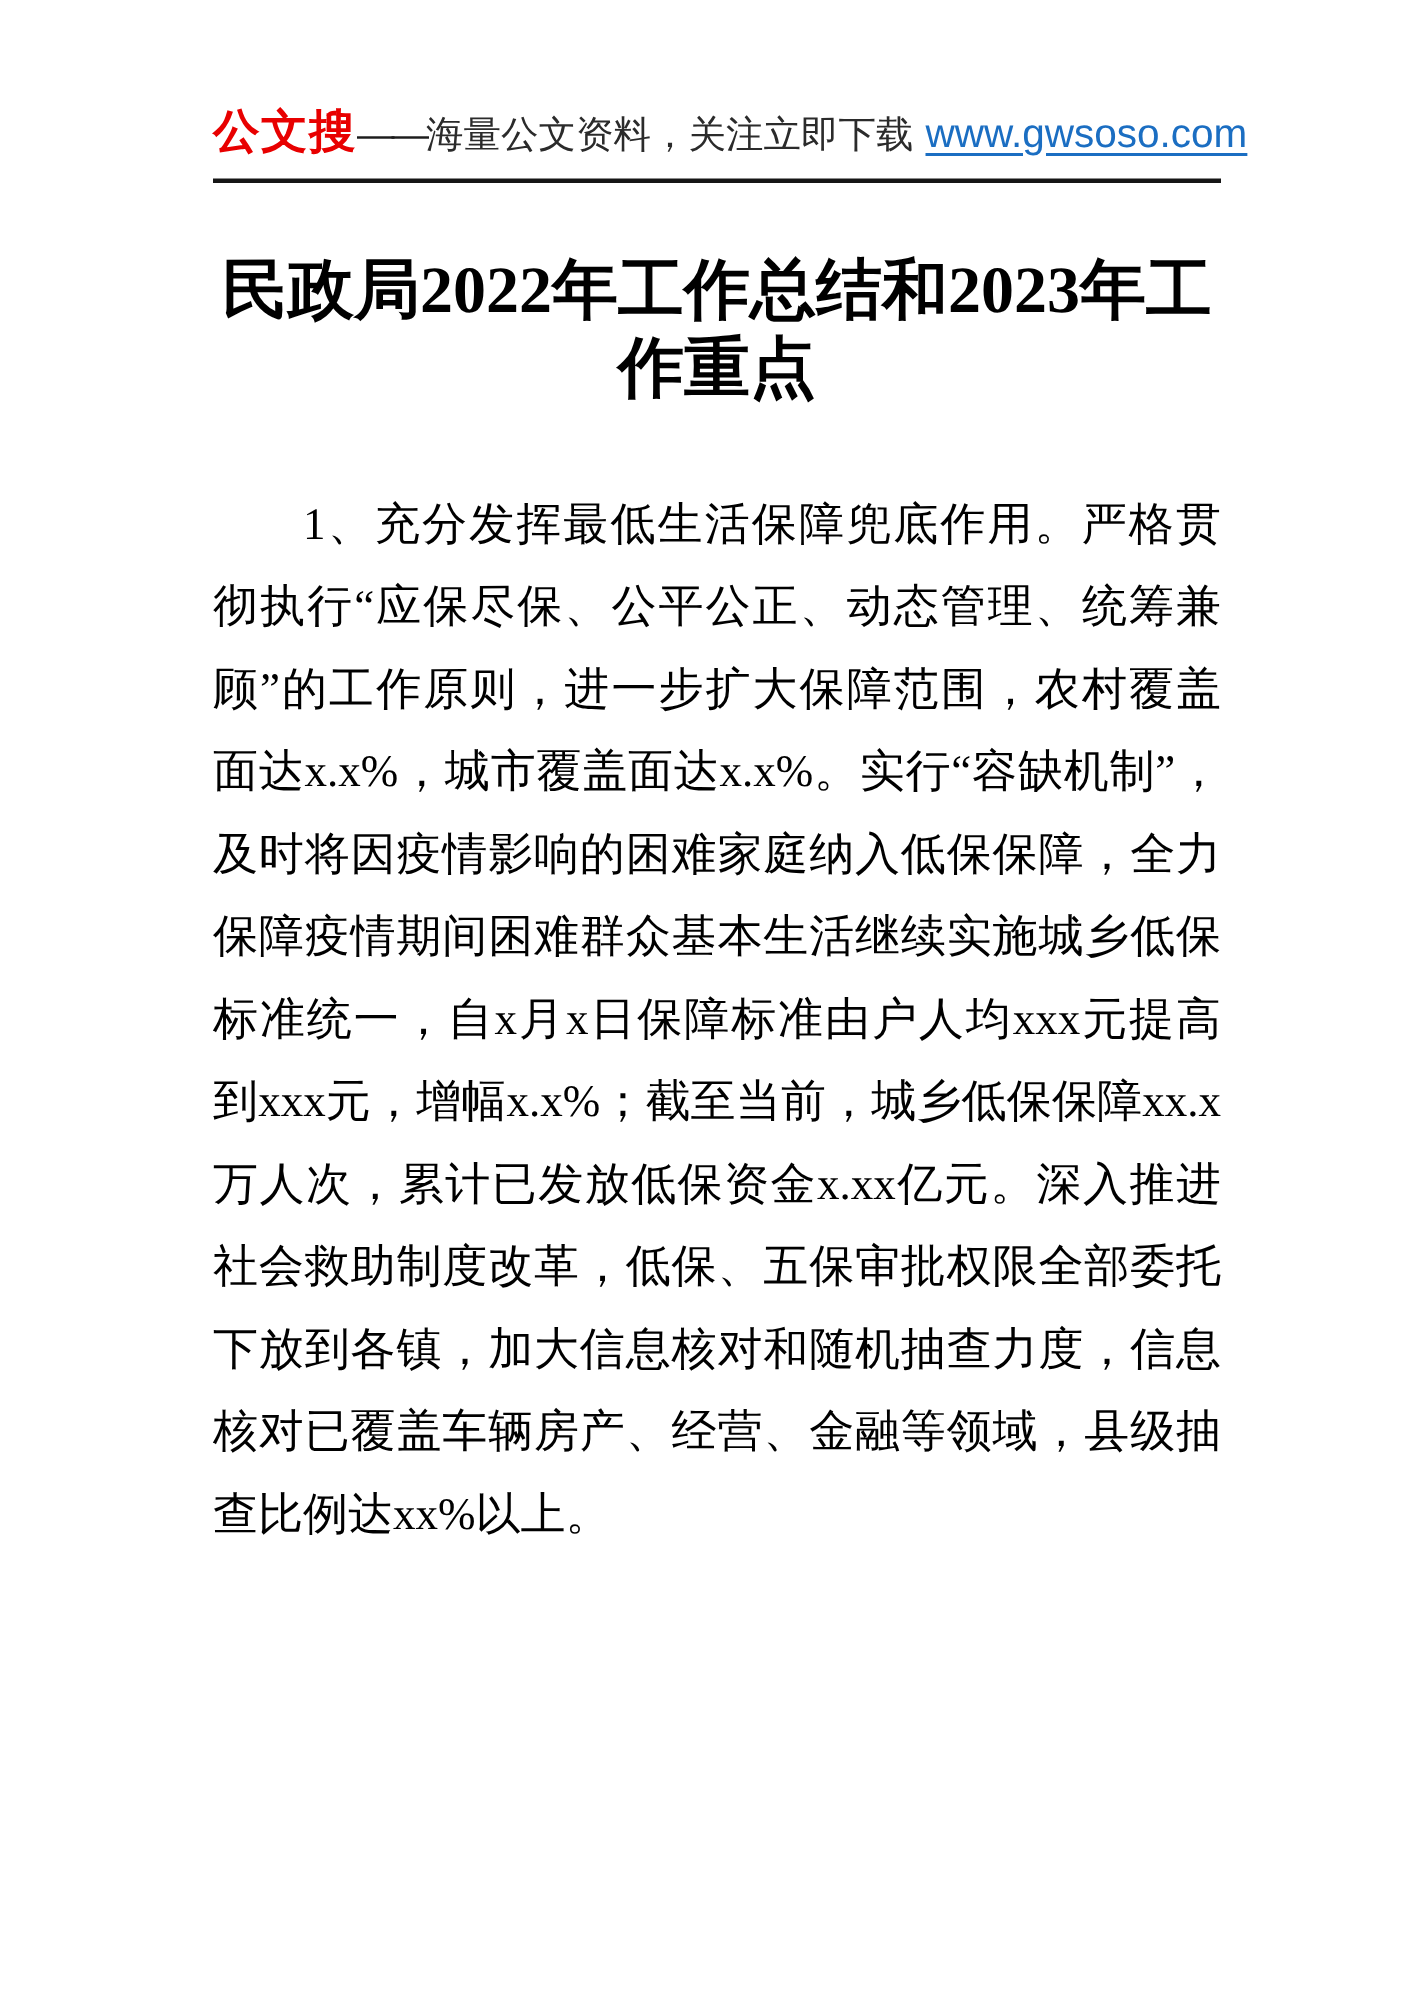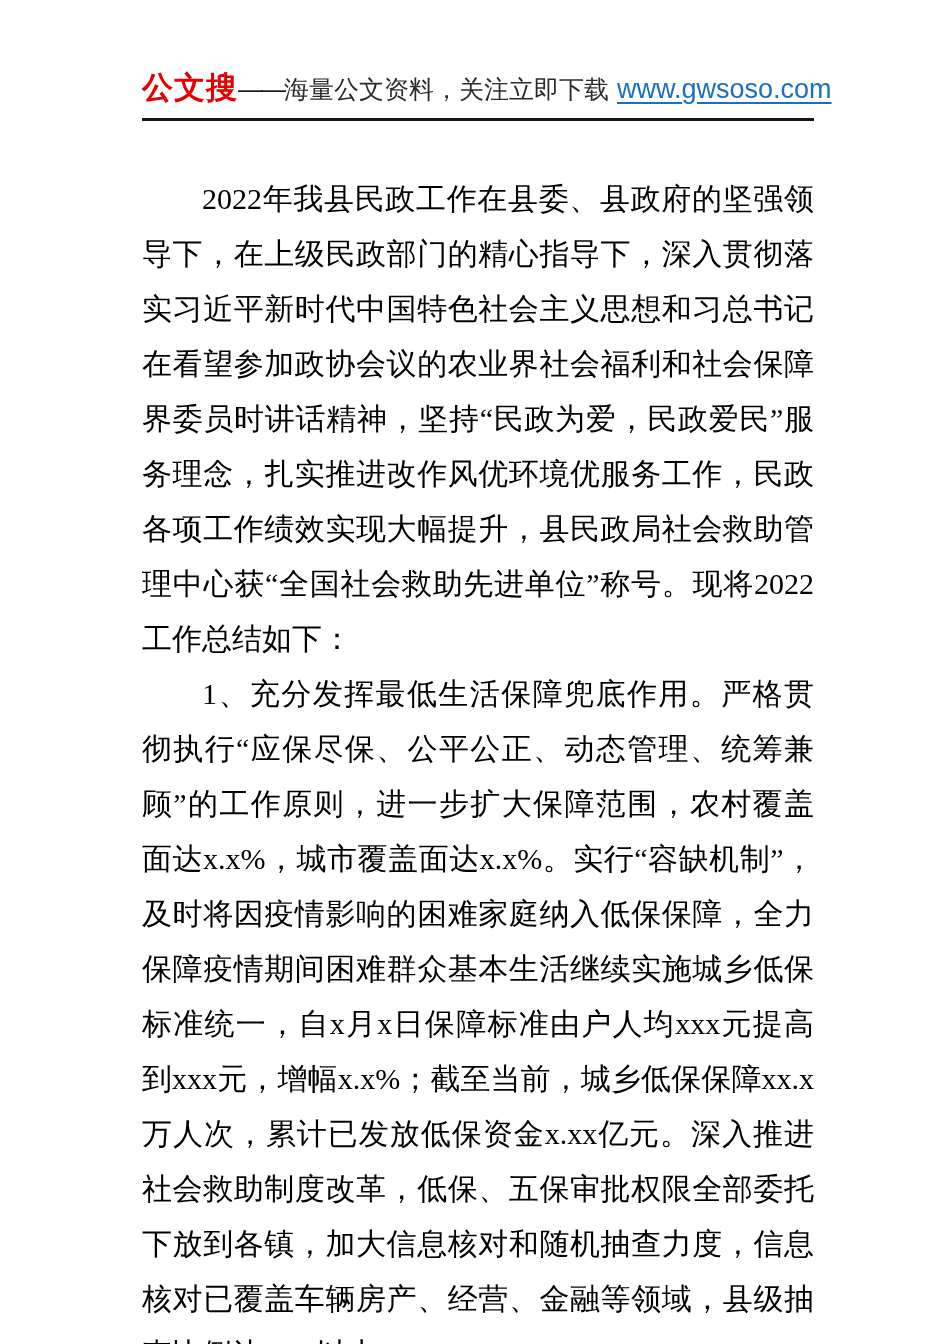--- a/index.html
+++ b/index.html
@@ -88,20 +88,20 @@
 
 <div class="page">
   <div class="content">
 
     <div class="site-header">
       <span class="brand">公文搜</span><span class="separator">——</span><span class="tagline">海量公文资料，关注立即下载</span><a class="site-link" href="#">www.gwsoso.com</a>
     </div>
 
     <hr class="header-rule">
 
+    <h1 class="doc-title">民政局2022年工作总结和2023年工作重点</h1>
 
     <div class="doc-body">
-      <p>2022年我县民政工作在县委、县政府的坚强领导下，在上级民政部门的精心指导下，深入贯彻落实习近平新时代中国特色社会主义思想和习总书记在看望参加政协会议的农业界社会福利和社会保障界委员时讲话精神，坚持“民政为爱，民政爱民”服务理念，扎实推进改作风优环境优服务工作，民政各项工作绩效实现大幅提升，县民政局社会救助管理中心获“全国社会救助先进单位”称号。现将2022工作总结如下：</p>
       <p>1、充分发挥最低生活保障兜底作用。严格贯彻执行“应保尽保、公平公正、动态管理、统筹兼顾”的工作原则，进一步扩大保障范围，农村覆盖面达x.x%，城市覆盖面达x.x%。实行“容缺机制”，及时将因疫情影响的困难家庭纳入低保保障，全力保障疫情期间困难群众基本生活继续实施城乡低保标准统一，自x月x日保障标准由户人均xxx元提高到xxx元，增幅x.x%；截至当前，城乡低保保障xx.x万人次，累计已发放低保资金x.xx亿元。深入推进社会救助制度改革，低保、五保审批权限全部委托下放到各镇，加大信息核对和随机抽查力度，信息核对已覆盖车辆房产、经营、金融等领域，县级抽查比例达xx%以上。</p>
     </div>
 
   </div>
 </div>
 
 </body></html>

